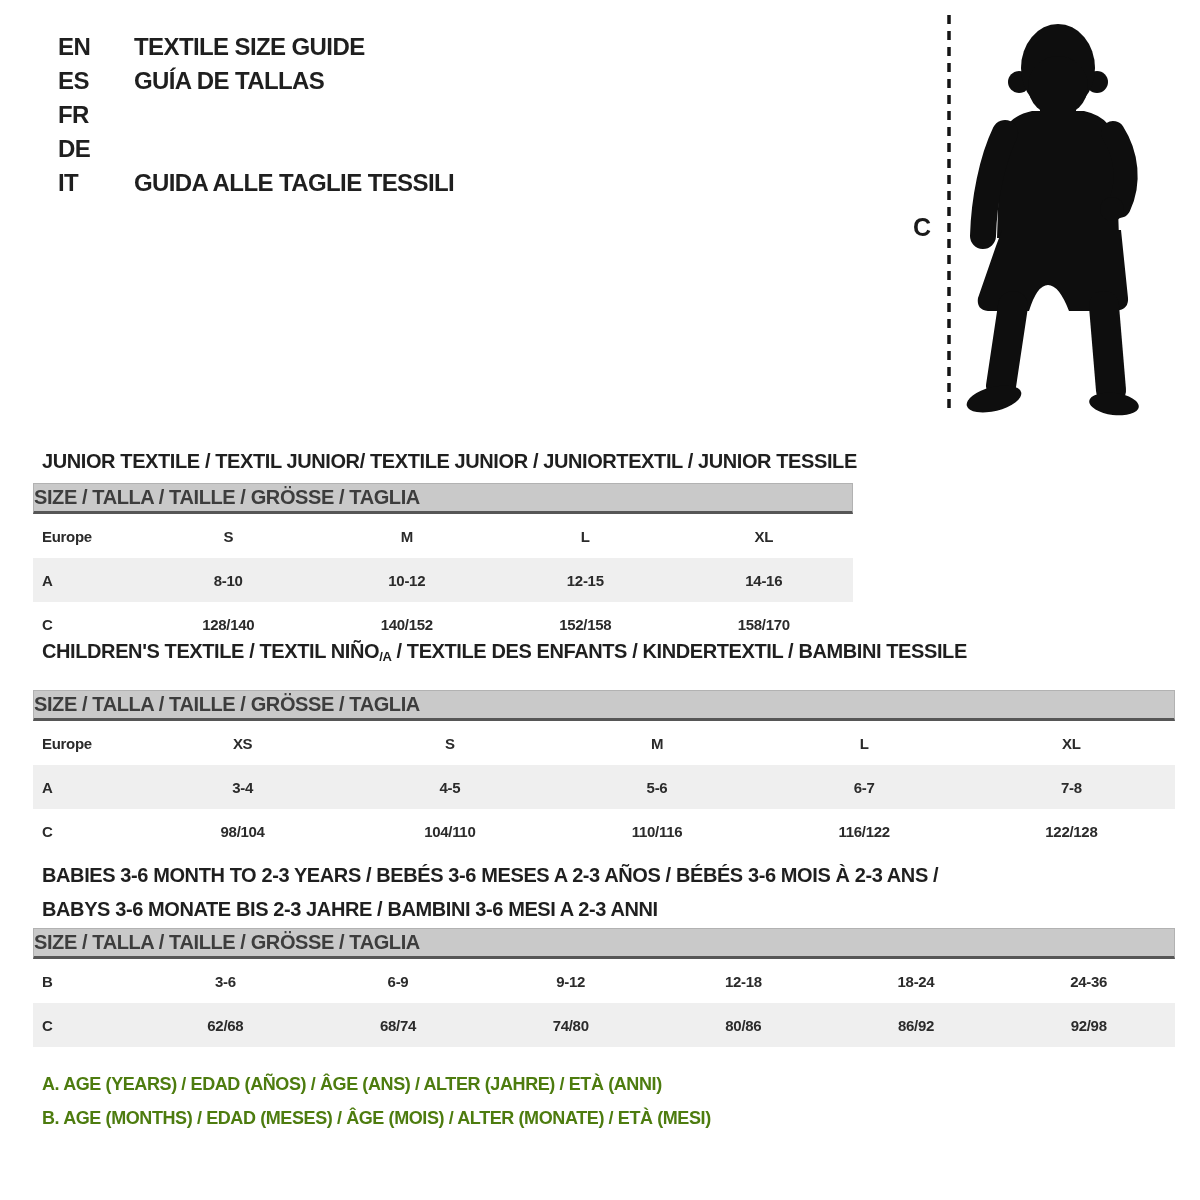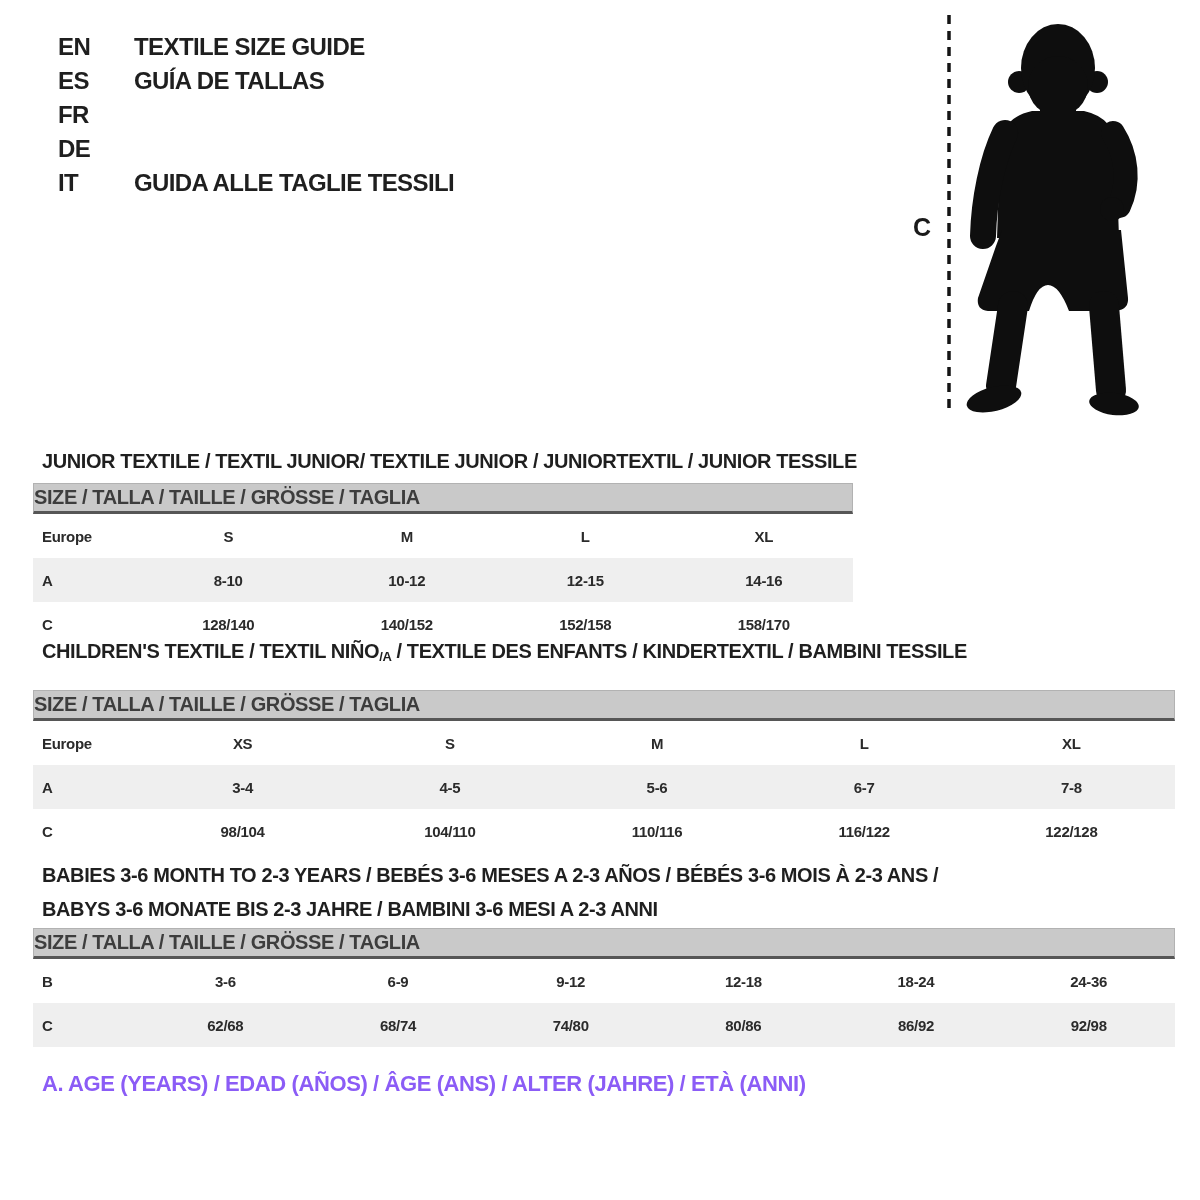--- a/index.html
+++ b/index.html
@@ -39,21 +39,21 @@
     display:flex; align-items:center; padding-left:0;
     font-size:20px; letter-spacing:-0.4px; color:#3d3d3d; white-space:nowrap;
   }
   .t-row { display:grid; height:44px; align-items:center; font-size:15px; letter-spacing:-0.3px; }
   .t-row.shaded { background:#efefef; }
   .t-label { padding-left:9px; text-align:left; color:#2b2b2b; }
   .t-val   { text-align:center; color:#2b2b2b; }
 
   
   #footnotes { position:absolute; left:42px; top:1067px; }
-  .footnote { height:34px; line-height:34px; font-size:22px; letter-spacing:-0.4px; white-space:nowrap; color:#8b5cf6; }
+  .footnote { height:34px; line-height:34px; font-size:18px; letter-spacing:-0.4px; white-space:nowrap; color:#4d7c0f; }
 </style>
 </head>
 <body>
 
 <div class="canvas">
 
   <div id="languages">
       <div class="lang-row">
         <span class="lang-code">EN</span>
         <span class="lang-label">TEXTILE SIZE GUIDE</span>
@@ -187,14 +187,15 @@
         <div class="t-val">68/74</div>
         <div class="t-val">74/80</div>
         <div class="t-val">80/86</div>
         <div class="t-val">86/92</div>
         <div class="t-val">92/98</div>
       </div>
     </div>
 
   <div id="footnotes">
       <div class="footnote">A. AGE (YEARS) / EDAD (AÑOS) / ÂGE (ANS) / ALTER (JAHRE) / ETÀ (ANNI)</div>
+      <div class="footnote">B. AGE (MONTHS) / EDAD (MESES) / ÂGE (MOIS) / ALTER (MONATE) / ETÀ (MESI)</div>
     </div>
 </div>
 
 </body></html>

